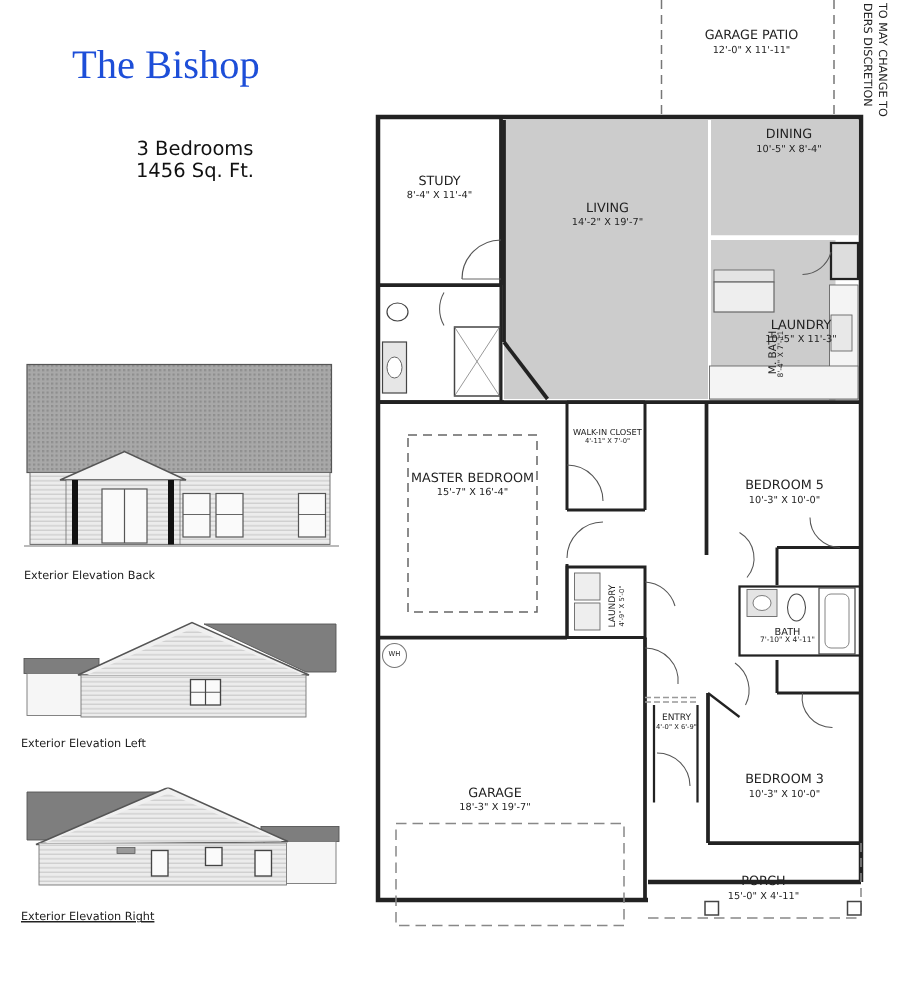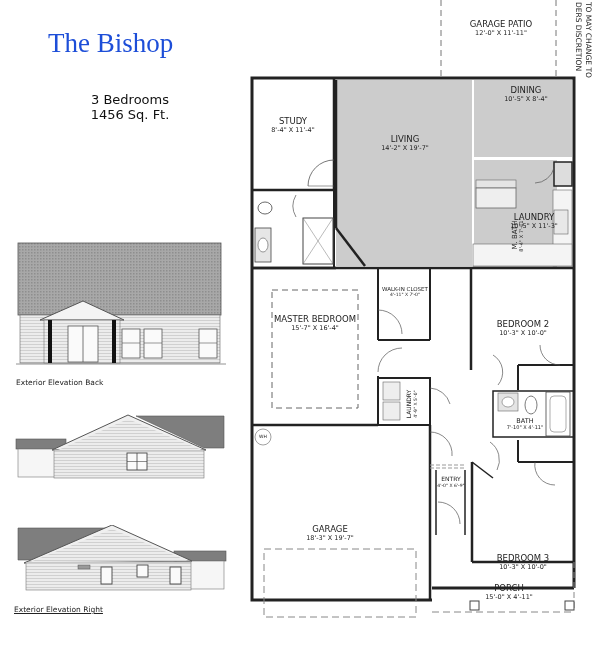--- a/index.html
+++ b/index.html
@@ -59,20 +59,21 @@
     <polygon points="122,6 210,6 210,38 190,38" fill="#7e7e7e" stroke="#555" stroke-width="0.6"></polygon>
     <rect x="2" y="29" width="50" height="10" fill="#7e7e7e" stroke="#555" stroke-width="0.6"></rect>
     <rect x="4" y="39" width="48" height="28" fill="#f6f6f6" stroke="#777" stroke-width="0.6"></rect>
     <polygon points="38,40 114,5 192,40" fill="#f0f0f0" stroke="#555" stroke-width="1"></polygon>
     <rect x="40" y="40" width="150" height="28" fill="url(#siding)" stroke="#777" stroke-width="0.6"></rect>
     <polygon points="44,40 114,9 188,40" fill="url(#siding)"></polygon>
     <rect x="113" y="43" width="20" height="17" fill="#fafafa" stroke="#444" stroke-width="0.9"></rect>
     <line x1="123" y1="43" x2="123" y2="60" stroke="#444" stroke-width="0.8"></line>
     <line x1="113" y1="51.5" x2="133" y2="51.5" stroke="#444" stroke-width="0.6"></line>
   </svg>
+  <div class="elev-cap" style="margin-top:4px;">Exterior Elevation Left</div>
 </div>
 
 <div class="abs" style="left:14px;top:525px;width:215px;height:90px;">
   <svg width="215" height="72" viewBox="0 0 215 72">
     <polygon points="4,3 92,3 20,35 4,35" fill="#7e7e7e" stroke="#555" stroke-width="0.6"></polygon>
     <rect x="160" y="26" width="52" height="10" fill="#7e7e7e" stroke="#555" stroke-width="0.6"></rect>
     <rect x="162" y="36" width="48" height="28" fill="#f6f6f6" stroke="#777" stroke-width="0.6"></rect>
     <polygon points="10,38 98,0 178,36" fill="#f0f0f0" stroke="#555" stroke-width="1"></polygon>
     <rect x="12" y="37" width="165" height="28" fill="url(#siding)" stroke="#777" stroke-width="0.6"></rect>
     <polygon points="16,37 98,4 174,36" fill="url(#siding)"></polygon>
@@ -215,39 +216,39 @@
   </div>
   <div class="room-label" style="left:149px;top:286px;width:52px;">
     <div class="n" style="font-size:5.5px;">WALK-IN CLOSET</div>
     <div class="d" style="font-size:4.5px;">4'-11" X 7'-0"</div>
   </div>
   <div class="room-label" style="left:40px;top:315px;width:90px;">
     <div class="n">MASTER BEDROOM</div>
     <div class="d">15'-7" X 16'-4"</div>
   </div>
   <div class="room-label" style="left:258px;top:320px;width:70px;">
-    <div class="n">BEDROOM 2</div>
+    <div class="n">BEDROOM 5</div>
     <div class="d">10'-3" X 10'-0"</div>
   </div>
   <div class="room-label" style="left:162px;top:398px;width:40px;transform:rotate(-90deg);">
     <div class="n" style="font-size:6px;">LAUNDRY</div>
     <div class="d" style="font-size:4.5px;">4'-9" X 5'-0"</div>
   </div>
   <div class="room-label" style="left:270px;top:418px;width:50px;">
     <div class="n" style="font-size:6.5px;">BATH</div>
     <div class="d" style="font-size:5px;">7'-10" X 4'-11"</div>
   </div>
   <div class="room-label" style="left:26px;top:434px;width:14px;">
     <div class="d" style="font-size:4.5px;">WH</div>
   </div>
   <div class="room-label" style="left:204px;top:476px;width:34px;">
     <div class="n" style="font-size:6px;">ENTRY</div>
     <div class="d" style="font-size:4.5px;">4'-0" X 6'-9"</div>
   </div>
-  <div class="room-label" style="left:258px;top:516px;width:70px;margin-top:38px;">
+  <div class="room-label" style="left:258px;top:516px;width:70px;">
     <div class="n">BEDROOM 3</div>
     <div class="d">10'-3" X 10'-0"</div>
   </div>
   <div class="room-label" style="left:62px;top:525px;width:76px;">
     <div class="n">GARAGE</div>
     <div class="d">18'-3" X 19'-7"</div>
   </div>
   <div class="room-label" style="left:244px;top:584px;width:70px;">
     <div class="n">PORCH</div>
     <div class="d">15'-0" X 4'-11"</div>

